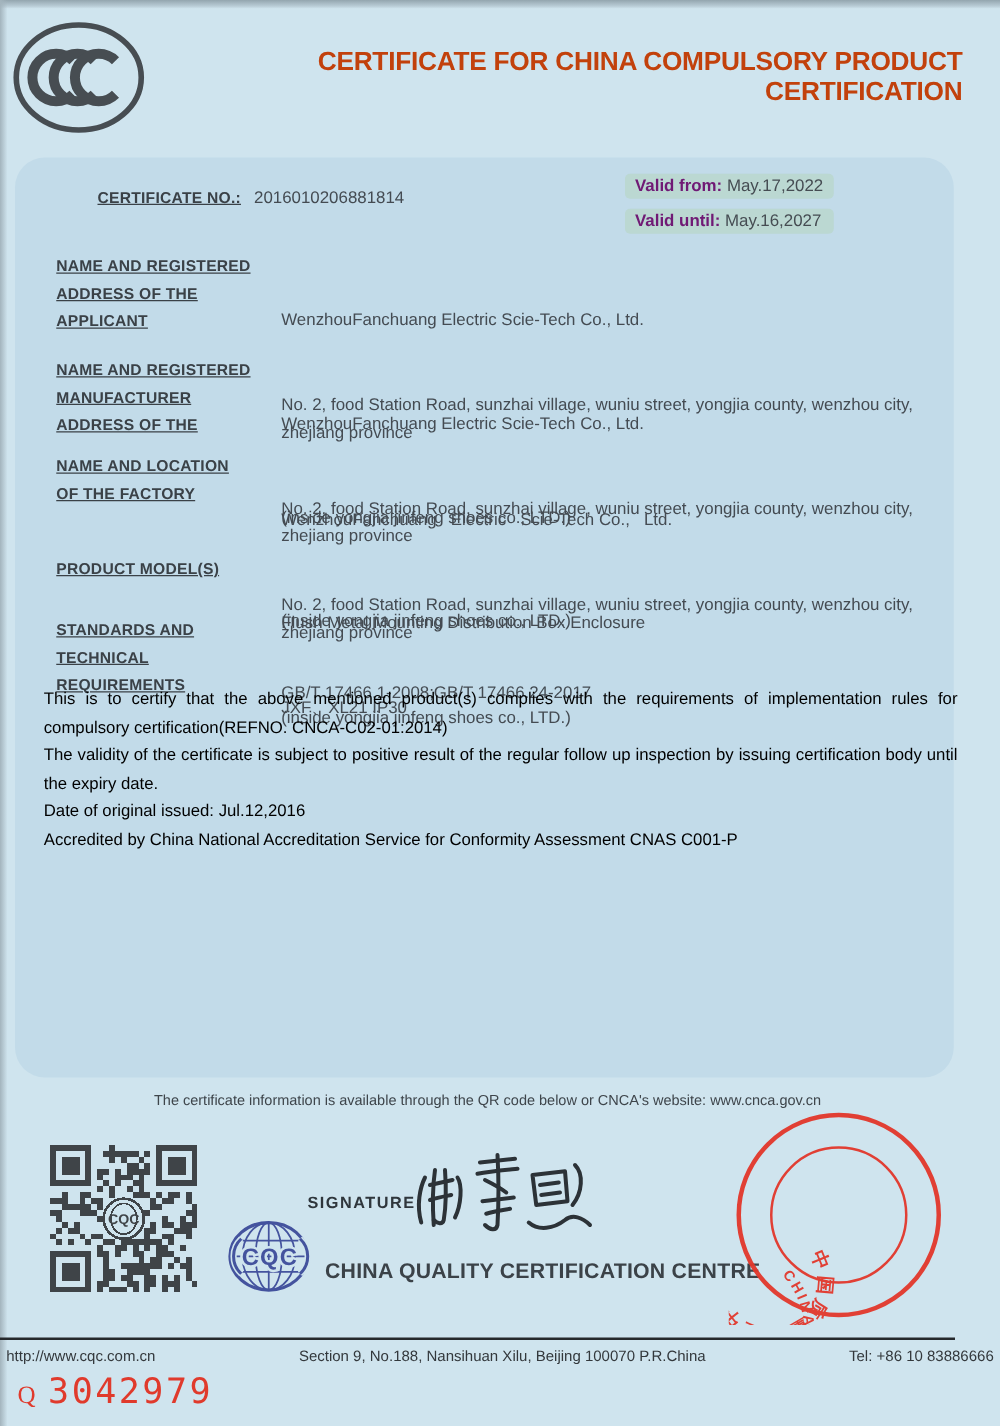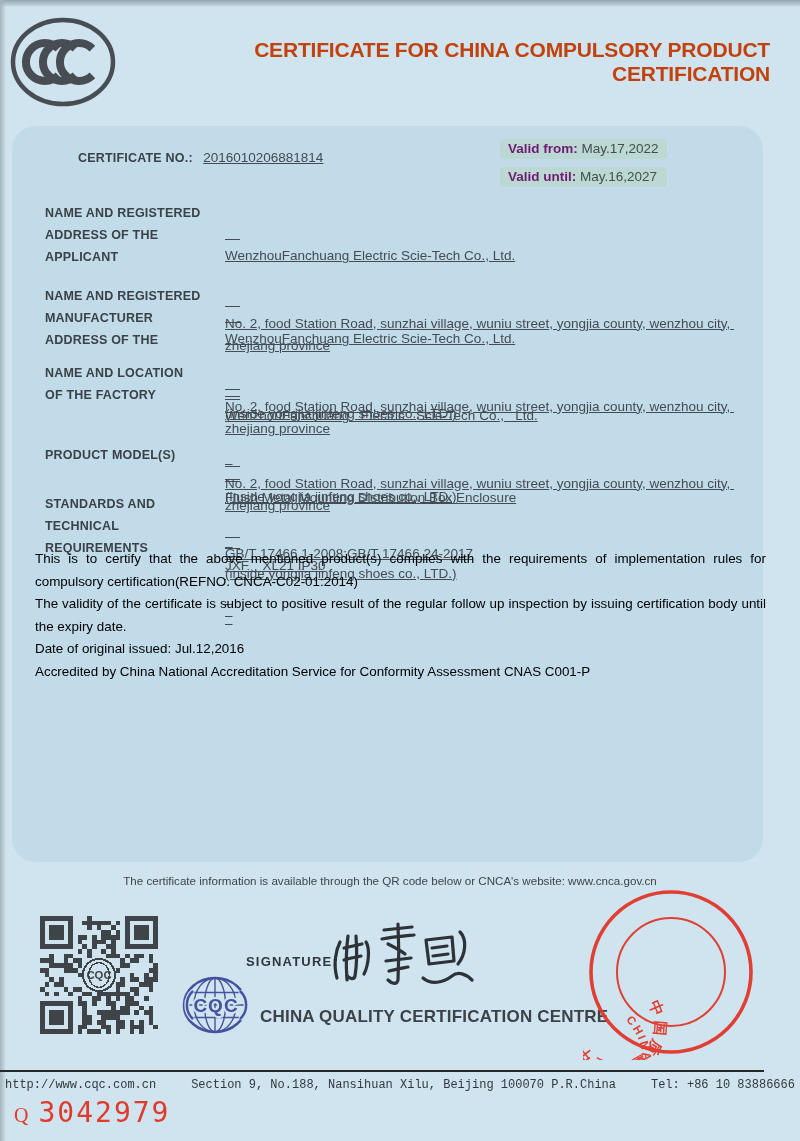--- a/index.html
+++ b/index.html
@@ -17,22 +17,22 @@
 
   .header { position:absolute; left:8px; top:14px; width:772px; height:96px; display:flex; align-items:center; }
   .ccc-logo { flex:0 0 110px; }
   .title { flex:1; text-align:right; font-weight:bold; font-size:21px; letter-spacing:-0.2px;
     color:#c2410c; padding-right:10px; }
 
   .panel { position:absolute; left:12px; top:126px; width:751px; height:736px;
     background:#c2dbe9; border-radius:24px; }
 
   .abs { position:absolute; }
-  .lbl { font-weight:bold; font-size:12.5px; line-height:22px; color:#3a4147; letter-spacing:0.2px; }
-  .val { font-size:13.5px; line-height:22.5px; color:#444b52; white-space:pre-wrap;text-decoration:underline; }
+  .lbl { font-weight:bold; font-size:12.5px; line-height:22px; color:#3a4147; letter-spacing:0.2px;text-decoration:underline; }
+  .val { font-size:13.5px; line-height:22.5px; color:#444b52; white-space:pre-wrap; }
 
   .certno-row { left:78px; top:147px; }
   .certno-row .lbl, .certno-row .val { display:inline; }
   .certno-row .val { margin-left:6px; }
 
   .valid-block { left:500px; top:139px; }
   .valid-line { margin-bottom:8px; background:rgba(168,208,150,0.28); border-radius:4px;
     padding:2px 8px 3px 8px; font-size:13.5px; color:#454c52; }
   .valid-line b { color:#701a75; }
 
@@ -50,21 +50,21 @@
 
   .cqc-logo { left:180px; top:970px; }
   .sig-label { left:246px; top:954px; font-weight:bold; font-size:13px; letter-spacing:1.2px; color:#2f363c; }
   .sig-script { left:326px; top:916px; }
   .org-name { left:260px; top:1007px; font-weight:bold; font-size:17px; letter-spacing:0.2px; color:#3b4248; }
 
   .stamp { left:583px; top:884px; opacity:0.95; }
 
   .rule { left:0; top:1070px; width:764px; height:2px; background:#26292c; }
   .footer-row { left:0; top:1078px; width:800px; display:flex; justify-content:space-between;
-    font-family:Liberation Mono, monospace; font-size:12px; color:#33383c; padding:0 5px;align-items:flex-end; }
+    font-family:Liberation Sans, sans-serif; font-size:12px; color:#33383c; padding:0 5px;align-items:flex-end; }
   .serial { left:14px; top:1096px; color:#e03a2c; display:flex; align-items:baseline; }
   .serial .q { font-family:"Liberation Serif", serif; font-size:20px; margin-right:10px; }
   .serial .num { font-family:"DejaVu Sans Mono", monospace; font-size:28px; letter-spacing:2px; }
 
   .sr-only { position:absolute; width:1px; height:1px; overflow:hidden; clip:rect(0 0 0 0); white-space:nowrap; }
 </style>
 </head>
 <body>
 
 <div class="page">

